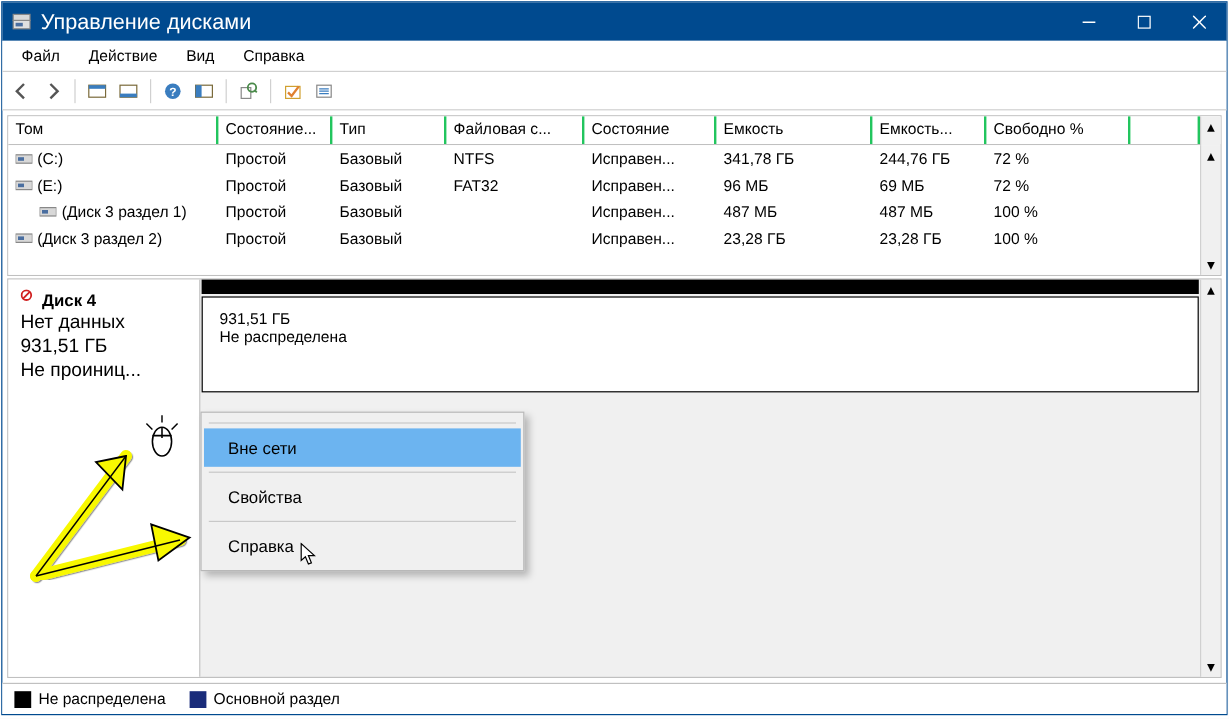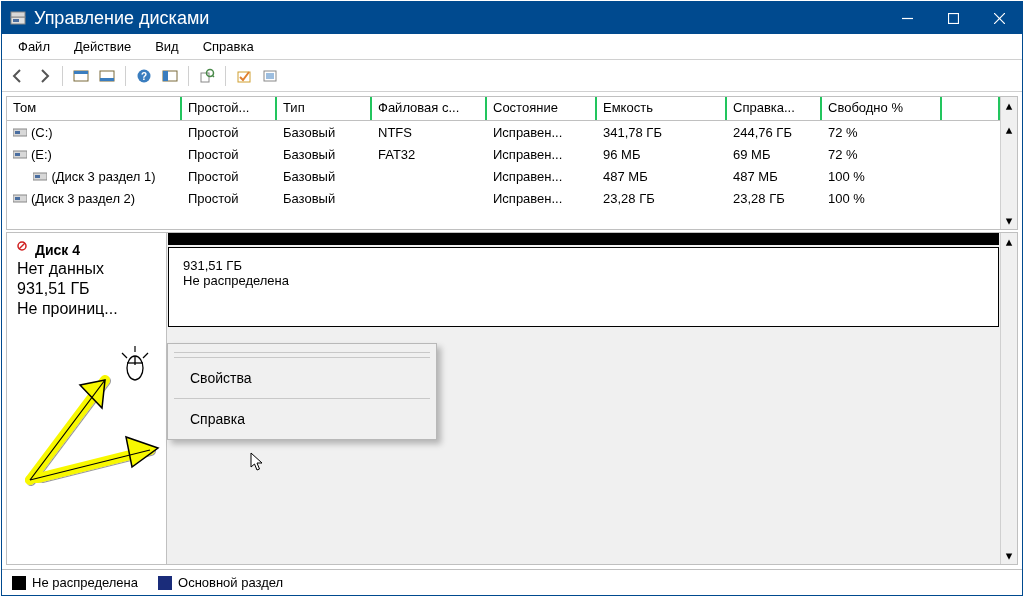--- a/index.html
+++ b/index.html
@@ -155,26 +155,26 @@
           <line x1="4" y1="6" x2="12" y2="6" stroke="#3a7dbf"></line>
           <line x1="4" y1="8" x2="12" y2="8" stroke="#3a7dbf"></line>
           <line x1="4" y1="10" x2="12" y2="10" stroke="#3a7dbf"></line>
         </svg>
       </div>
   </div>
 
   <div class="vol-table">
     <div class="vol-header">
       <div class="vh-cell" style="width:175px">Том</div>
-      <div class="vh-cell" style="width:95px">Простой...</div>
+      <div class="vh-cell" style="width:95px">Состояние...</div>
       <div class="vh-cell" style="width:95px">Тип</div>
       <div class="vh-cell" style="width:115px">Файловая с...</div>
       <div class="vh-cell" style="width:110px">Состояние</div>
       <div class="vh-cell" style="width:130px">Емкость</div>
-      <div class="vh-cell" style="width:95px">Справка...</div>
+      <div class="vh-cell" style="width:95px">Емкость...</div>
       <div class="vh-cell" style="width:120px">Свободно %</div>
       <div class="vh-cell" style="flex:1"></div>
       <div class="scroll-v" style="border-left:1px solid #d0d0d0;height:24px">
           <div class="arr">▴</div>
         </div>
     </div>
     <div style="display:flex">
       <div class="vol-body" id="vol-body" style="flex:1">
           <div class="vrow">
             <div class="vcell" style="width: 175px;">
@@ -275,20 +275,21 @@
       <div style="flex:1"></div>
     </div>
     <div class="scroll-v" style="height:auto">
       <div class="arr">▴</div>
       <div style="flex:1"></div>
       <div class="arr">▾</div>
     </div>
 
     <div class="ctx" style="left:160px; top:110px;">
       <div class="ctx-sep"></div>
+      <div class="ctx-item sel">Вне сети</div>
       <div class="ctx-sep"></div>
       <div class="ctx-item">Свойства</div>
       <div class="ctx-sep"></div>
       <div class="ctx-item">Справка</div>
     </div>
   </div>
 
   <div class="legend">
     <div><span class="lswatch" style="background:#000"></span><span>Не распределена</span></div>
     <div><span class="lswatch" style="background:#1a2c7a"></span><span>Основной раздел</span></div>

